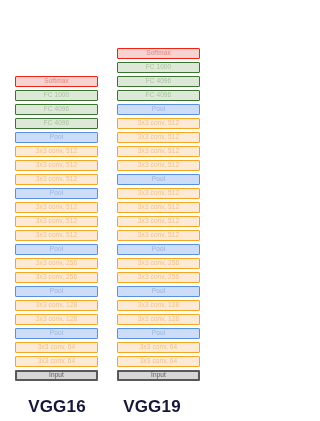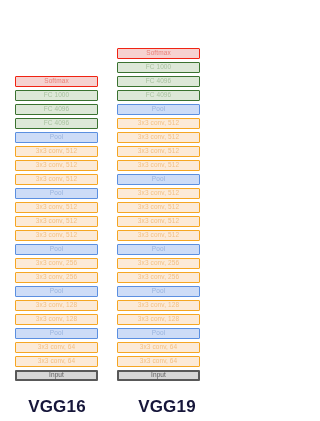--- a/index.html
+++ b/index.html
@@ -99,21 +99,21 @@
     bottom: 4px;
     width: 110px;
     text-align: center;
     font-size: 17px;
     font-weight: bold;
     color: #16163a;
     letter-spacing: 0.2px;
   }
 
   #label-vgg16 { left: 2px; }
-  #label-vgg19 { left: 112px; margin-top: 42px; }
+  #label-vgg19 { left: 97px; margin-top: 42px; }
 </style>
 </head>
 <body>
 
 <div id="diagram">
 
   <div class="column" id="col-vgg16" style="bottom: 40px;">
     <div class="stack" id="stack-vgg16">
         <div class="layer-box type-softmax">Softmax</div>
         <div class="layer-box type-fc">FC 1000</div>

